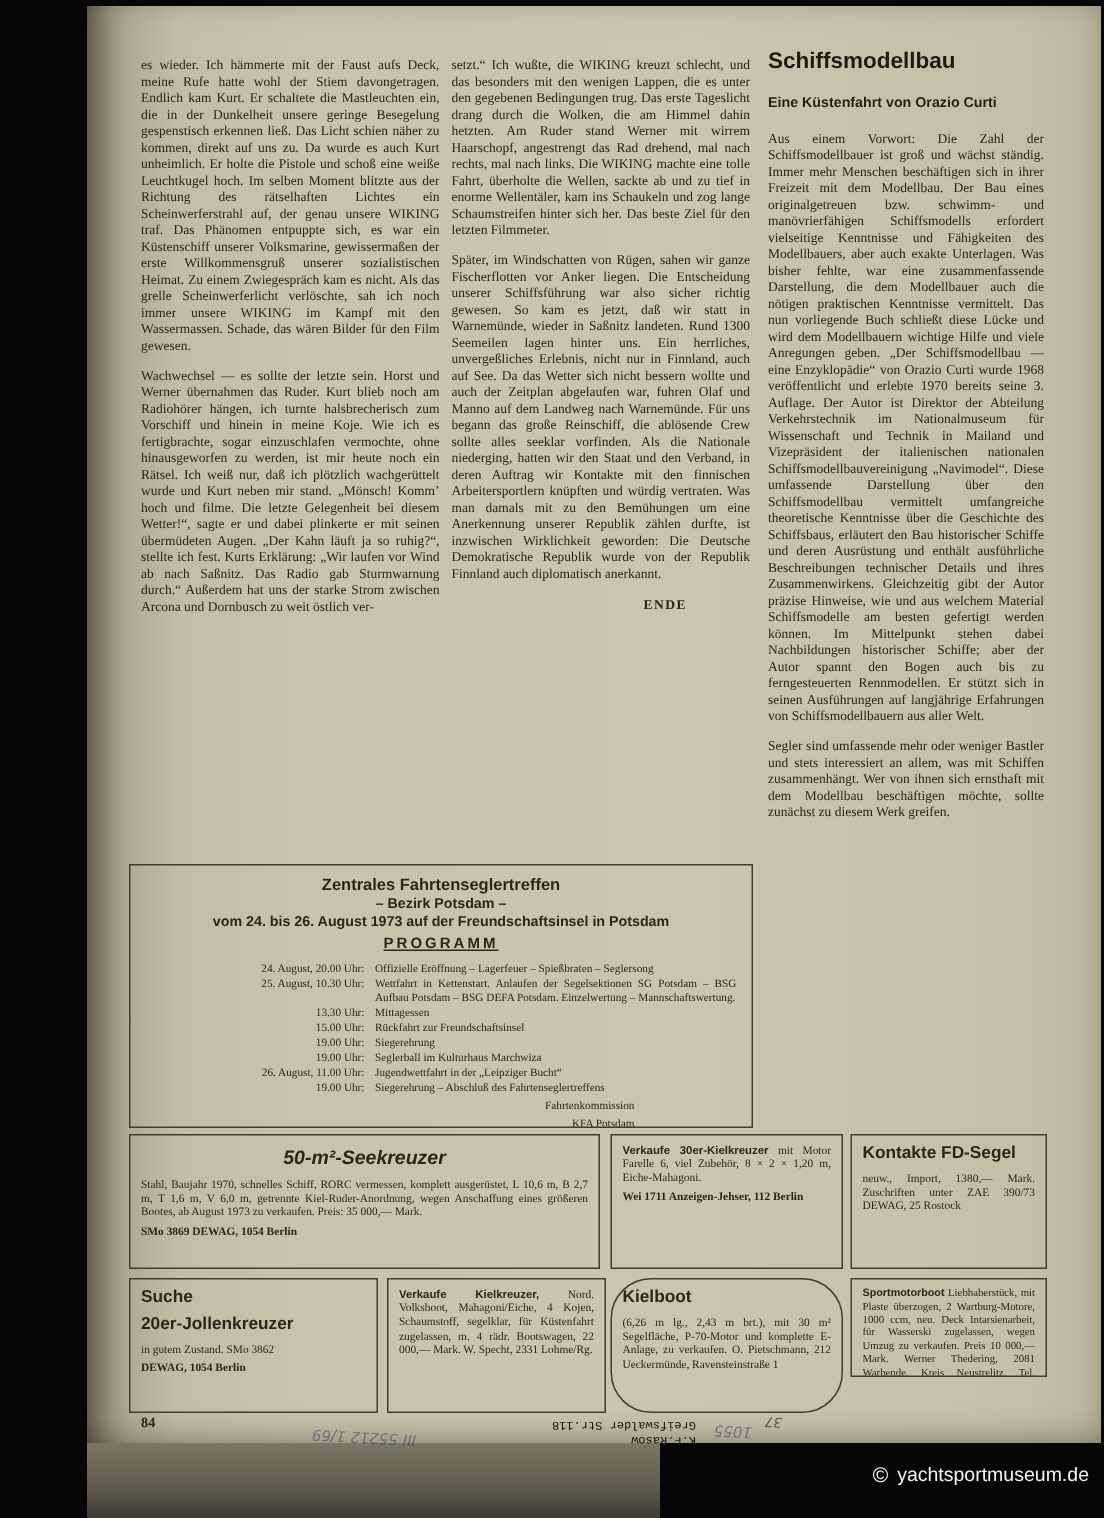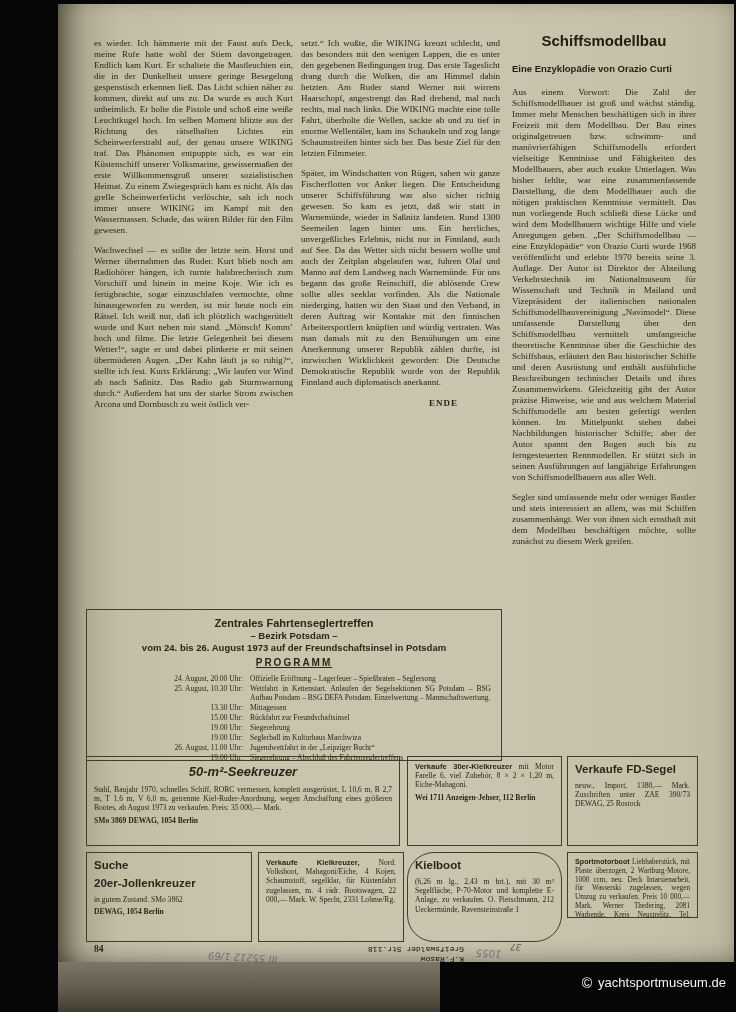--- a/index.html
+++ b/index.html
@@ -18,32 +18,32 @@
   .col{
     position:absolute;overflow:hidden;
     font-size:9px;line-height:11px;text-align:justify;color:#292519;
   }
   .col p{margin:0 0 9px 0;}
   #col1{left:36px;top:34px;width:199px;height:545px;}
   #col2{left:243px;top:34px;width:199px;height:545px;}
   #col3{left:454px;top:28px;width:184px;height:720px;}
   .review-title{
     font-family:"Liberation Sans", sans-serif;font-weight:bold;
-    font-size:15px;line-height:17px;color:#1f1b12;margin:0 0 14px 0;text-align:center;
+    font-size:15px;line-height:17px;color:#1f1b12;margin:0 0 14px 0;text-align:left;
   }
   .review-subtitle{
     font-family:"Liberation Sans", sans-serif;font-weight:bold;
     font-size:9.5px;line-height:12px;color:#241f14;margin:0 0 12px 0;text-align:left;
   }
   .ende{
     font-weight:bold;letter-spacing:1px;text-align:right;padding-right:42px;margin-top:10px;
   }
   
   .prog-box{
-    position:absolute;left:28px;top:605px;width:416px;height:152px;overflow:hidden;
+    position:absolute;left:28px;top:572px;width:416px;height:176px;overflow:hidden;
     border:1px solid #423c2e;padding:7px 10px 4px 10px;box-sizing:border-box;
     color:#2a2619;
   }
   .prog-t1{font-family:"Liberation Sans",sans-serif;font-weight:bold;font-size:11px;line-height:13px;text-align:center;margin:0;}
   .prog-t2{font-family:"Liberation Sans",sans-serif;font-weight:bold;font-size:9.5px;line-height:12px;text-align:center;margin:0;}
   .prog-t3{font-family:"Liberation Sans",sans-serif;font-weight:bold;font-size:9.5px;line-height:12px;text-align:center;margin:0 0 3px 0;}
   .prog-h{font-family:"Liberation Sans",sans-serif;font-weight:bold;font-size:10px;line-height:12px;text-align:center;letter-spacing:2px;margin:0 0 5px 0;text-decoration:underline;}
   .prog-row{display:grid;grid-template-columns:146px 1fr;column-gap:7px;font-size:7.5px;line-height:9px;margin-bottom:1px;}
   .prog-time{text-align:right;white-space:nowrap;}
   .prog-text{text-align:justify;}
@@ -102,21 +102,21 @@
   </div>
 
   <div class="col" id="col2">
     <p>setzt.“ Ich wußte, die WIKING kreuzt schlecht, und das besonders mit den wenigen Lappen, die es unter den gegebenen Bedingungen trug. Das erste Tageslicht drang durch die Wolken, die am Himmel dahin hetzten. Am Ruder stand Werner mit wirrem Haarschopf, angestrengt das Rad drehend, mal nach rechts, mal nach links. Die WIKING machte eine tolle Fahrt, überholte die Wellen, sackte ab und zu tief in enorme Wellentäler, kam ins Schaukeln und zog lange Schaumstreifen hinter sich her. Das beste Ziel für den letzten Filmmeter.</p>
     <p>Später, im Windschatten von Rügen, sahen wir ganze Fischerflotten vor Anker liegen. Die Entscheidung unserer Schiffsführung war also sicher richtig gewesen. So kam es jetzt, daß wir statt in Warnemünde, wieder in Saßnitz landeten. Rund 1300 Seemeilen lagen hinter uns. Ein herrliches, unvergeßliches Erlebnis, nicht nur in Finnland, auch auf See. Da das Wetter sich nicht bessern wollte und auch der Zeitplan abgelaufen war, fuhren Olaf und Manno auf dem Landweg nach Warnemünde. Für uns begann das große Reinschiff, die ablösende Crew sollte alles seeklar vorfinden. Als die Nationale niederging, hatten wir den Staat und den Verband, in deren Auftrag wir Kontakte mit den finnischen Arbeitersportlern knüpften und würdig vertraten. Was man damals mit zu den Bemühungen um eine Anerkennung unserer Republik zählen durfte, ist inzwischen Wirklichkeit geworden: Die Deutsche Demokratische Republik wurde von der Republik Finnland auch diplomatisch anerkannt.</p>
     <div class="ende">ENDE</div>
   </div>
 
   <div class="col" id="col3">
     <h1 class="review-title">Schiffsmodellbau</h1>
-    <h2 class="review-subtitle">Eine Enzyklopädie von Orazio Curti</h2>
+    <h2 class="review-subtitle">Eine Küstenfahrt von Orazio Curti</h2>
     <p>Aus einem Vorwort: Die Zahl der Schiffsmodellbauer ist groß und wächst ständig. Immer mehr Menschen beschäftigen sich in ihrer Freizeit mit dem Modellbau. Der Bau eines originalgetreuen bzw. schwimm- und manövrierfähigen Schiffsmodells erfordert vielseitige Kenntnisse und Fähigkeiten des Modellbauers, aber auch exakte Unterlagen. Was bisher fehlte, war eine zusammenfassende Darstellung, die dem Modellbauer auch die nötigen praktischen Kenntnisse vermittelt. Das nun vorliegende Buch schließt diese Lücke und wird dem Modellbauern wichtige Hilfe und viele Anregungen geben. „Der Schiffsmodellbau — eine Enzyklopädie“ von Orazio Curti wurde 1968 veröffentlicht und erlebte 1970 bereits seine 3. Auflage. Der Autor ist Direktor der Abteilung Verkehrstechnik im Nationalmuseum für Wissenschaft und Technik in Mailand und Vizepräsident der italienischen nationalen Schiffsmodellbauvereinigung „Navimodel“. Diese umfassende Darstellung über den Schiffsmodellbau vermittelt umfangreiche theoretische Kenntnisse über die Geschichte des Schiffsbaus, erläutert den Bau historischer Schiffe und deren Ausrüstung und enthält ausführliche Beschreibungen technischer Details und ihres Zusammenwirkens. Gleichzeitig gibt der Autor präzise Hinweise, wie und aus welchem Material Schiffsmodelle am besten gefertigt werden können. Im Mittelpunkt stehen dabei Nachbildungen historischer Schiffe; aber der Autor spannt den Bogen auch bis zu ferngesteuerten Rennmodellen. Er stützt sich in seinen Ausführungen auf langjährige Erfahrungen von Schiffsmodellbauern aus aller Welt.</p>
     <p>Segler sind umfassende mehr oder weniger Bastler und stets interessiert an allem, was mit Schiffen zusammenhängt. Wer von ihnen sich ernsthaft mit dem Modellbau beschäftigen möchte, sollte zunächst zu diesem Werk greifen.</p>
   </div>
 
   <div class="prog-box">
     <p class="prog-t1">Zentrales Fahrtenseglertreffen</p>
     <p class="prog-t2">– Bezirk Potsdam –</p>
     <p class="prog-t3">vom 24. bis 26. August 1973 auf der Freundschaftsinsel in Potsdam</p>
     <p class="prog-h">PROGRAMM</p>
     <div class="prog-row">
@@ -160,21 +160,21 @@
     <p>Stahl, Baujahr 1970, schnelles Schiff, RORC vermessen, komplett ausgerüstet, L 10,6 m, B 2,7 m, T 1,6 m, V 6,0 m, getrennte Kiel-Ruder-Anordnung, wegen Anschaffung eines größeren Bootes, ab August 1973 zu verkaufen. Preis: 35 000,— Mark.</p>
     <p class="ad-contact">SMo 3869 DEWAG, 1054 Berlin</p>
   </div>
 
   <div class="ad" id="ad-kk30">
     <p><span class="b">Verkaufe 30er-Kielkreuzer</span> <span>mit Motor Farelle 6, viel Zubehör, 8 × 2 × 1,20 m, Eiche-Mahagoni.</span></p>
     <p class="ad-contact">Wei 1711 Anzeigen-Jehser, 112 Berlin</p>
   </div>
 
   <div class="ad" id="ad-fdsegel">
-    <div class="ad-title-md">Verkaufe FD-Segel</div>
+    <div class="ad-title-md">Kontakte FD-Segel</div>
     <p>neuw., Import, 1380,— Mark. Zuschriften unter ZAE 390/73 DEWAG, 25 Rostock</p>
   </div>
 
   <div class="ad" id="ad-jolle">
     <div class="ad-title-md">Suche</div>
     <div class="ad-title-md">20er-Jollenkreuzer</div>
     <p>in gutem Zustand. SMo 3862</p>
     <p class="ad-contact">DEWAG, 1054 Berlin</p>
   </div>
 

